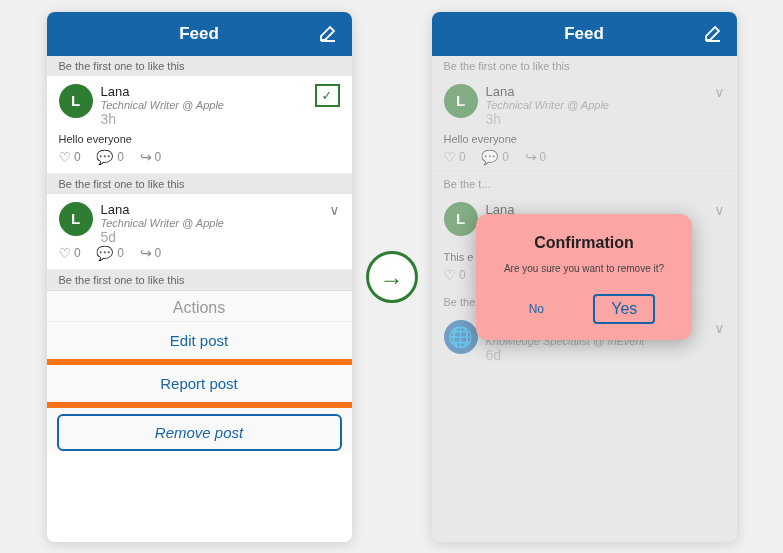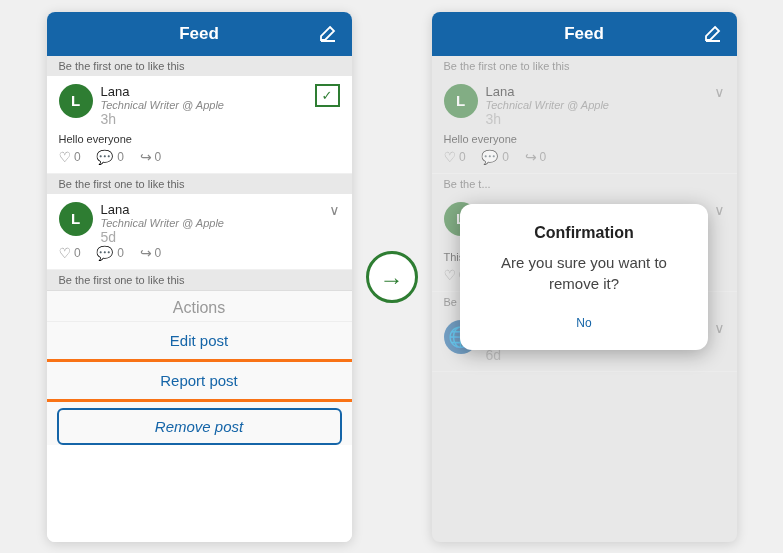--- a/index.html
+++ b/index.html
@@ -147,21 +147,21 @@
       font-size: 16px;
       color: #999;
       padding: 8px 0 4px 0;
       border-bottom: 1px solid #eee;
     }
     .action-item {
       text-align: center;
       padding: 10px 0;
       font-size: 15px;
       color: #1565a8;
-      border-bottom: 3px solid #f97316;
+      border-bottom: 6px solid #f97316;
       cursor: pointer;
     }
     .action-item.remove-post {
       border: 2px solid #1565a8;
       margin: 6px 10px;
       border-radius: 6px;
       color: #1565a8;
       padding: 8px 0;
       font-style: italic;
     }
@@ -203,37 +203,37 @@
       overflow: hidden;
       opacity: 0.55;
     }
 
     
     .confirm-dialog {
       position: absolute;
       top: 50%;
       left: 50%;
       transform: translate(-50%, -50%);
-      background: #ffffff;
+      background: #fca5a5;
       border-radius: 12px;
       box-shadow: 0 4px 20px rgba(0,0,0,0.3);
-      width: 248px;
+      width: 216px;
       padding: 20px 20px 16px 20px;
       z-index: 10;
     }
     .confirm-title {
       text-align: center;
       font-size: 16px;
       font-weight: 600;
       color: #222;
       margin-bottom: 10px;
     }
     .confirm-message {
       text-align: center;
-      font-size: 15px;
+      font-size: 10px;
       color: #444;
       margin-bottom: 18px;
       line-height: 1.4;
     }
     .confirm-buttons {
       display: flex;
       justify-content: space-around;
       align-items: center;
     }
     .btn-no {
@@ -450,17 +450,18 @@
           <span class="chevron-btn">∨</span>
         </div>
       </div>
     </div>
 
     <div class="confirm-dialog">
       <div class="confirm-title">Confirmation</div>
       <div class="confirm-message">Are you sure you want to remove it?</div>
       <div class="confirm-buttons">
         <button class="btn-no">No</button>
+        <button class="btn-yes">Yes</button>
       </div>
     </div>
   </div>
 
 </div>
 
 </body></html>

